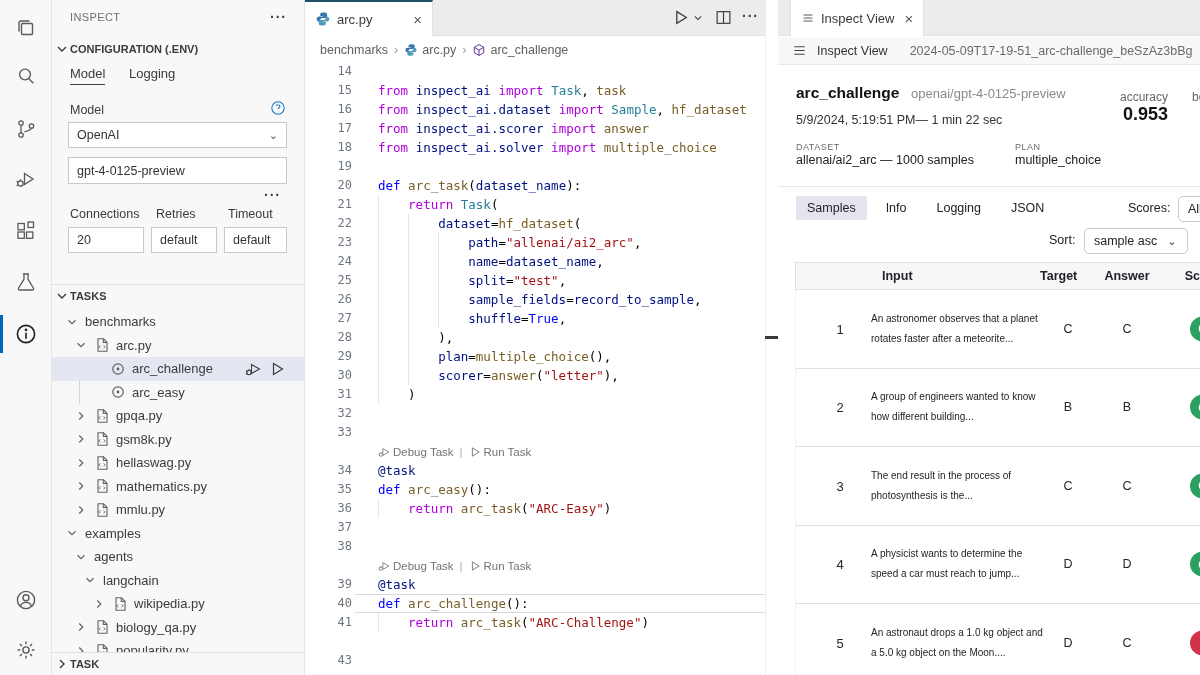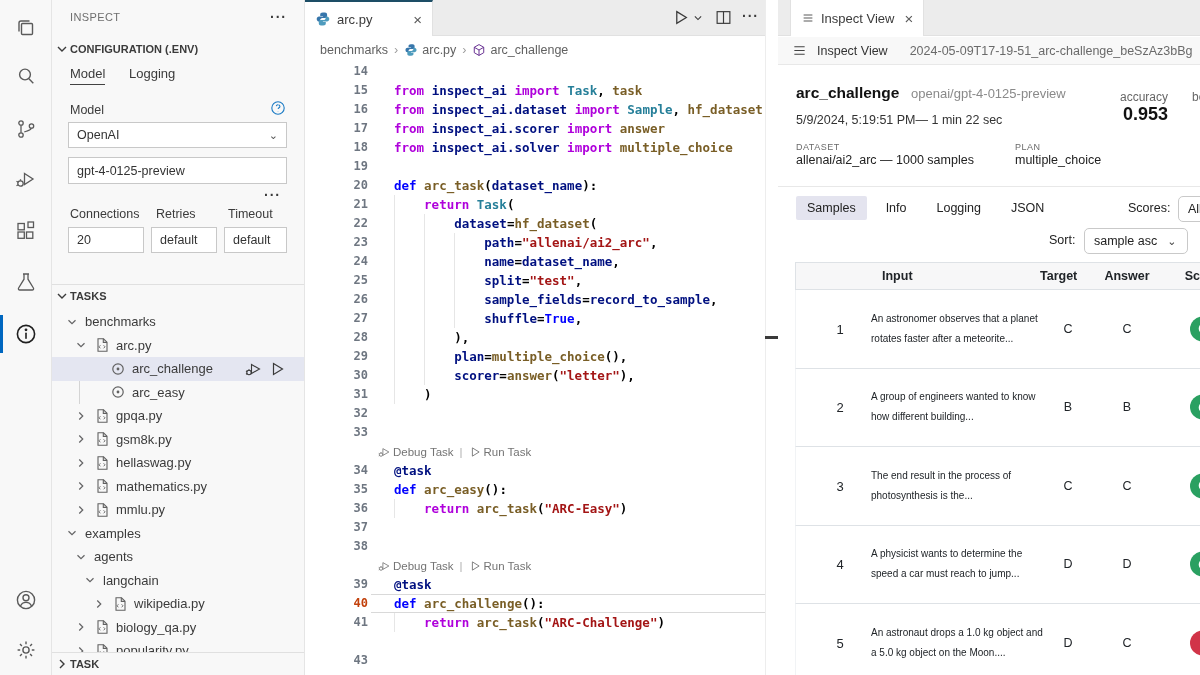--- a/index.html
+++ b/index.html
@@ -45,23 +45,23 @@
     border-top:2px solid #1d4e66; border-right:1px solid #e1e1e1; display:flex; align-items:center; padding:0 10px; cursor:pointer; }
   .tab-active .pyicon { width:16px; height:16px; margin-right:6px; }
   .tab-x { margin-left:auto; color:#5a5a5a; font-size:15px; cursor:pointer; }
   .ed-action { position:absolute; top:9px; color:#3b3b3b; cursor:pointer; }
   #breadcrumb { position:absolute; left:0; top:37px; width:460px; height:25px; background:#fff;
     display:flex; align-items:center; padding-left:15px; color:#616161; font-size:12.5px; }
   .bc-sep { margin:0 6px; color:#9a9a9a; }
   .bc-ic { width:14px; height:14px; margin-right:4px; }
   #codearea { position:absolute; left:0; top:62px; width:460px; height:613px; overflow:hidden;
     font-family:"DejaVu Sans Mono", monospace; font-size:12.5px; }
-  .cline { position:absolute; left:16px; width:460px; height:19px; line-height:19px; white-space:pre;font-weight:bold; }
+  .cline { position:absolute; left:0; width:460px; height:19px; line-height:19px; white-space:pre; }
   .lnum { position:absolute; left:15px; width:32px; text-align:right; color:#6e7681; font-size:12px; }
-  .lnum.curn { color:#c2410c;text-align:right; }
+  .lnum.curn { color:#737373;text-align:right; }
   .ctext { position:absolute; left:73px; top:0; }
   .ig { position:absolute; top:0; height:19px; border-left:1px solid #e6e6e6; }
   .curline { position:absolute; left:50px; right:0; height:19px; border-top:1px solid #d9d9d9; border-bottom:1px solid #d9d9d9; }
   .lens { position:absolute; left:73px; width:380px; height:19px; font-family:"Liberation Sans",sans-serif;
     font-size:11.5px; color:#747474; display:flex; align-items:center; }
   .lens svg { width:12px; height:12px; margin-right:3px; }
   .lens .sep { margin:0 6px; color:#b0b0b0; }
   .lens a { cursor:pointer; }
   #scrollstrip { position:absolute; left:765px; top:0; width:13px; height:675px; background:#fff; border-left:1px solid #ededed; }
   #scrollmark { position:absolute; left:765px; top:336px; width:13px; height:2.5px; background:#3a3a3a; }

